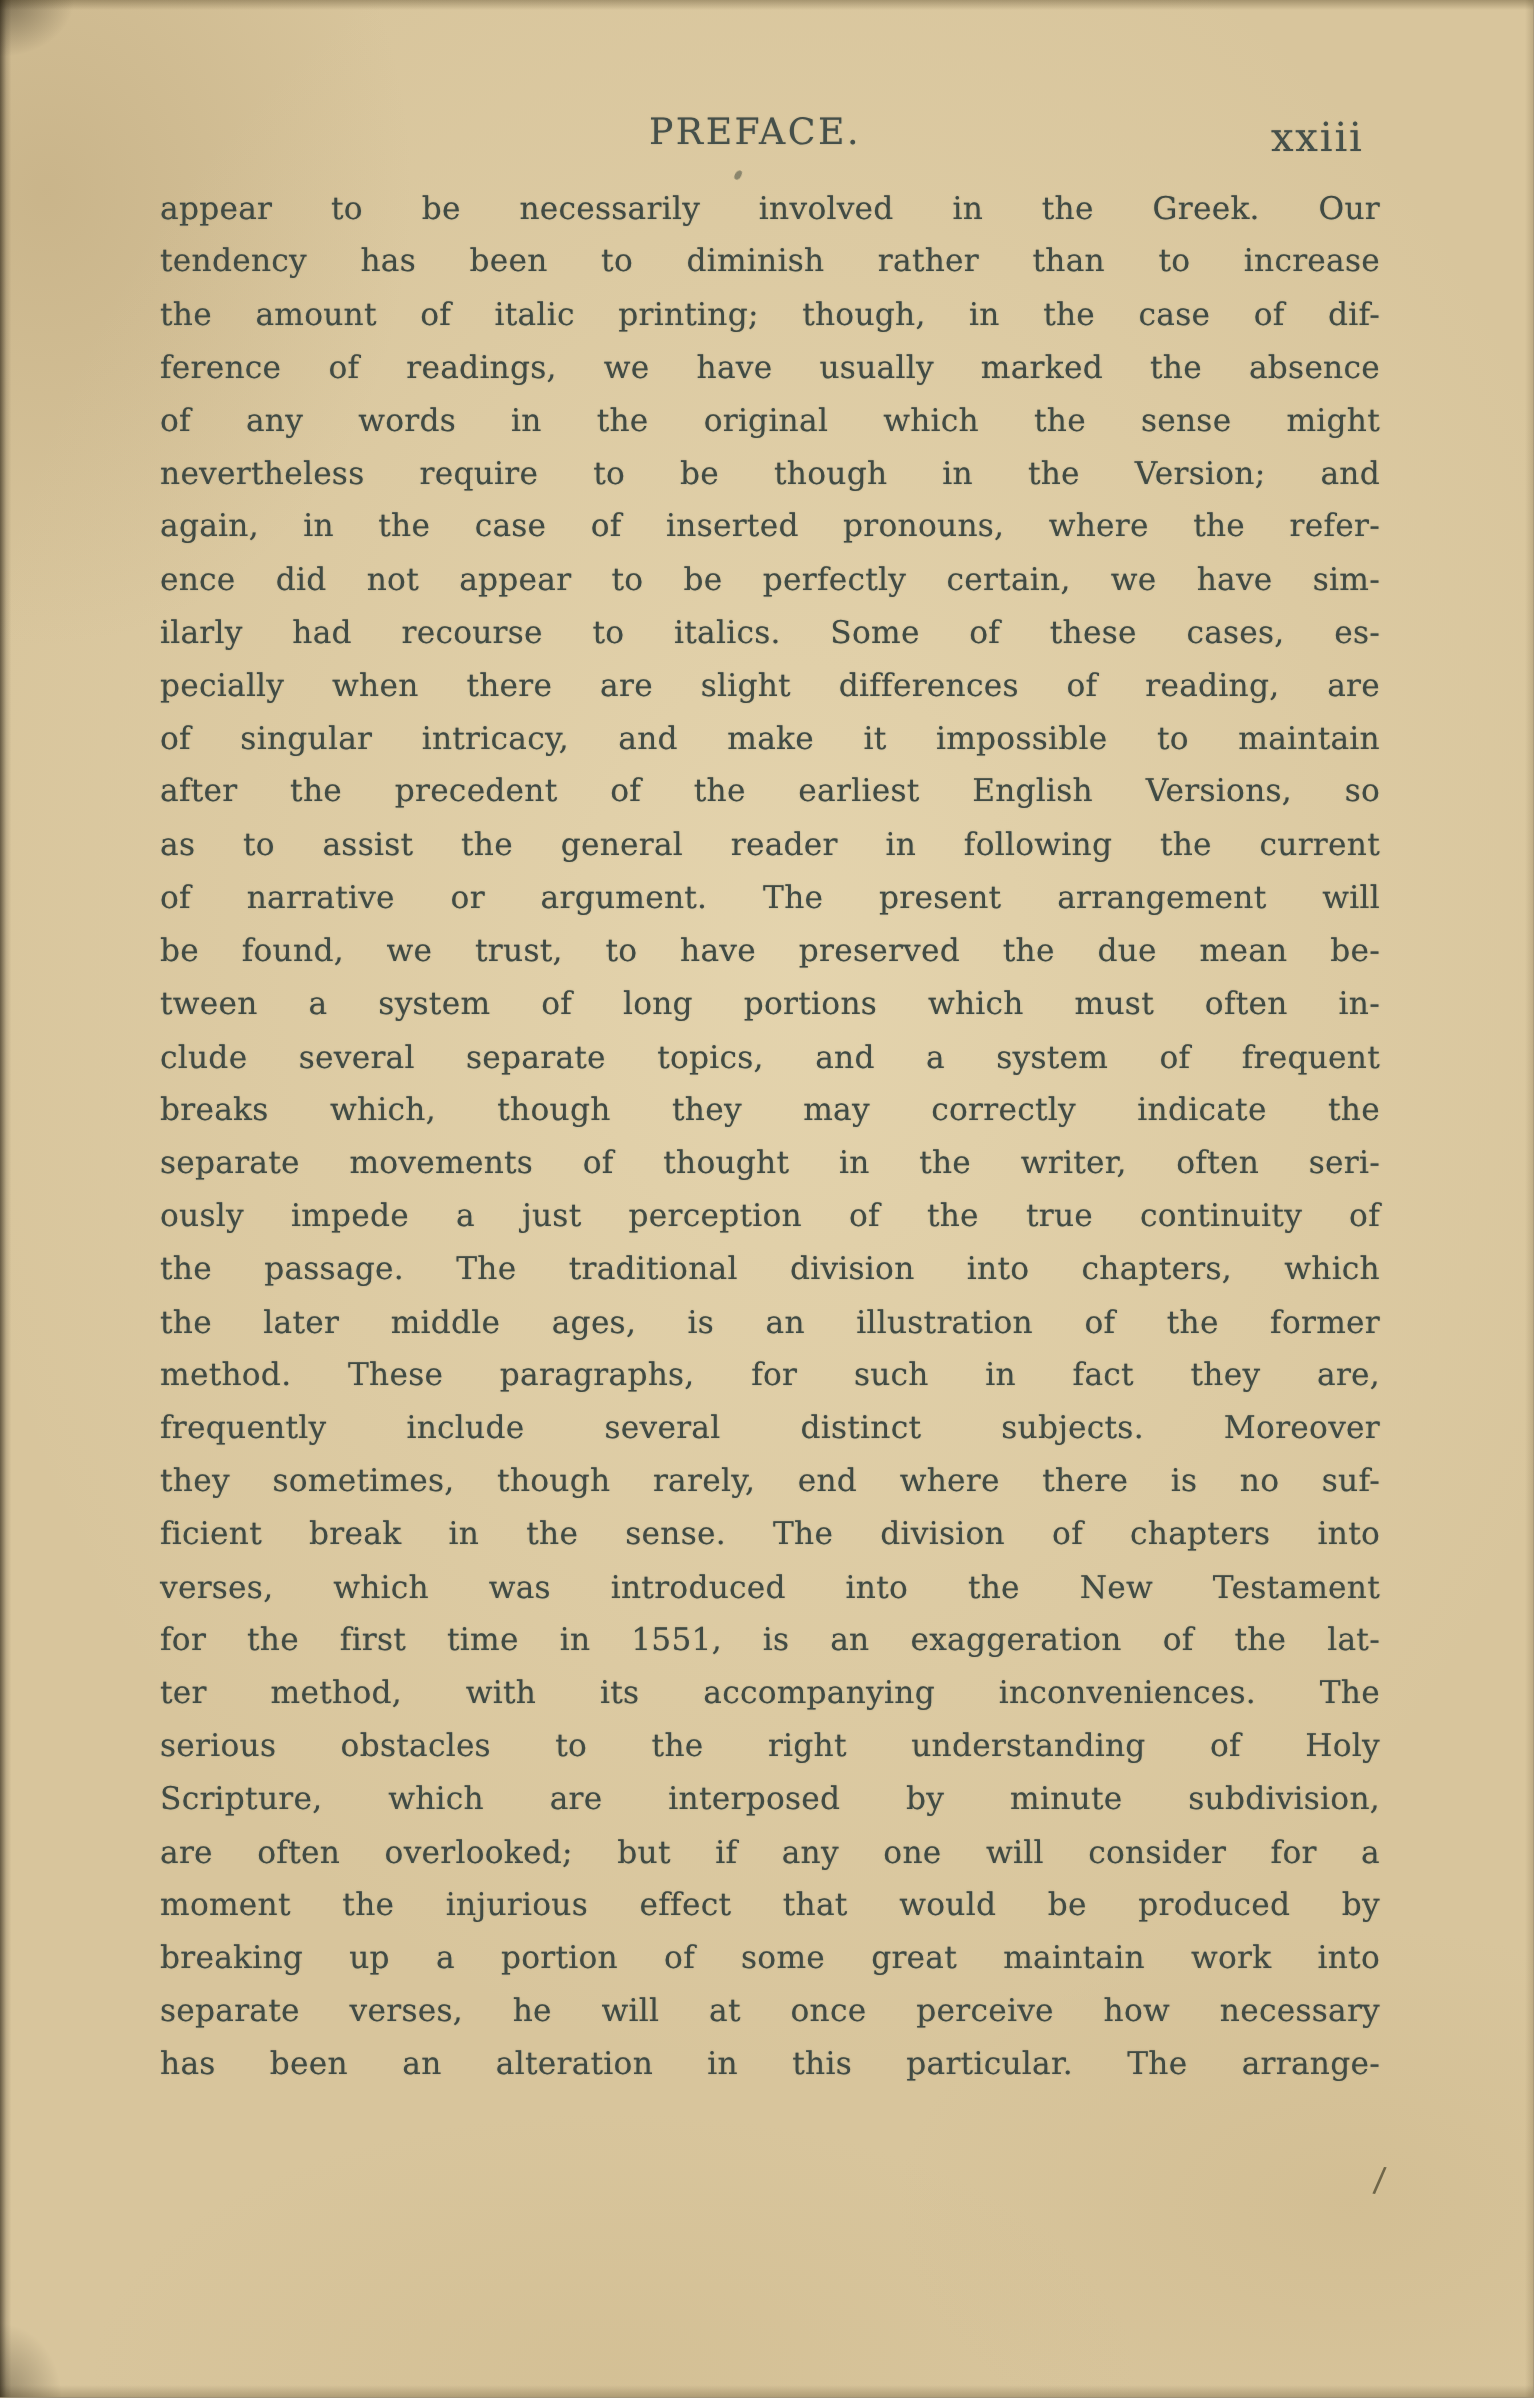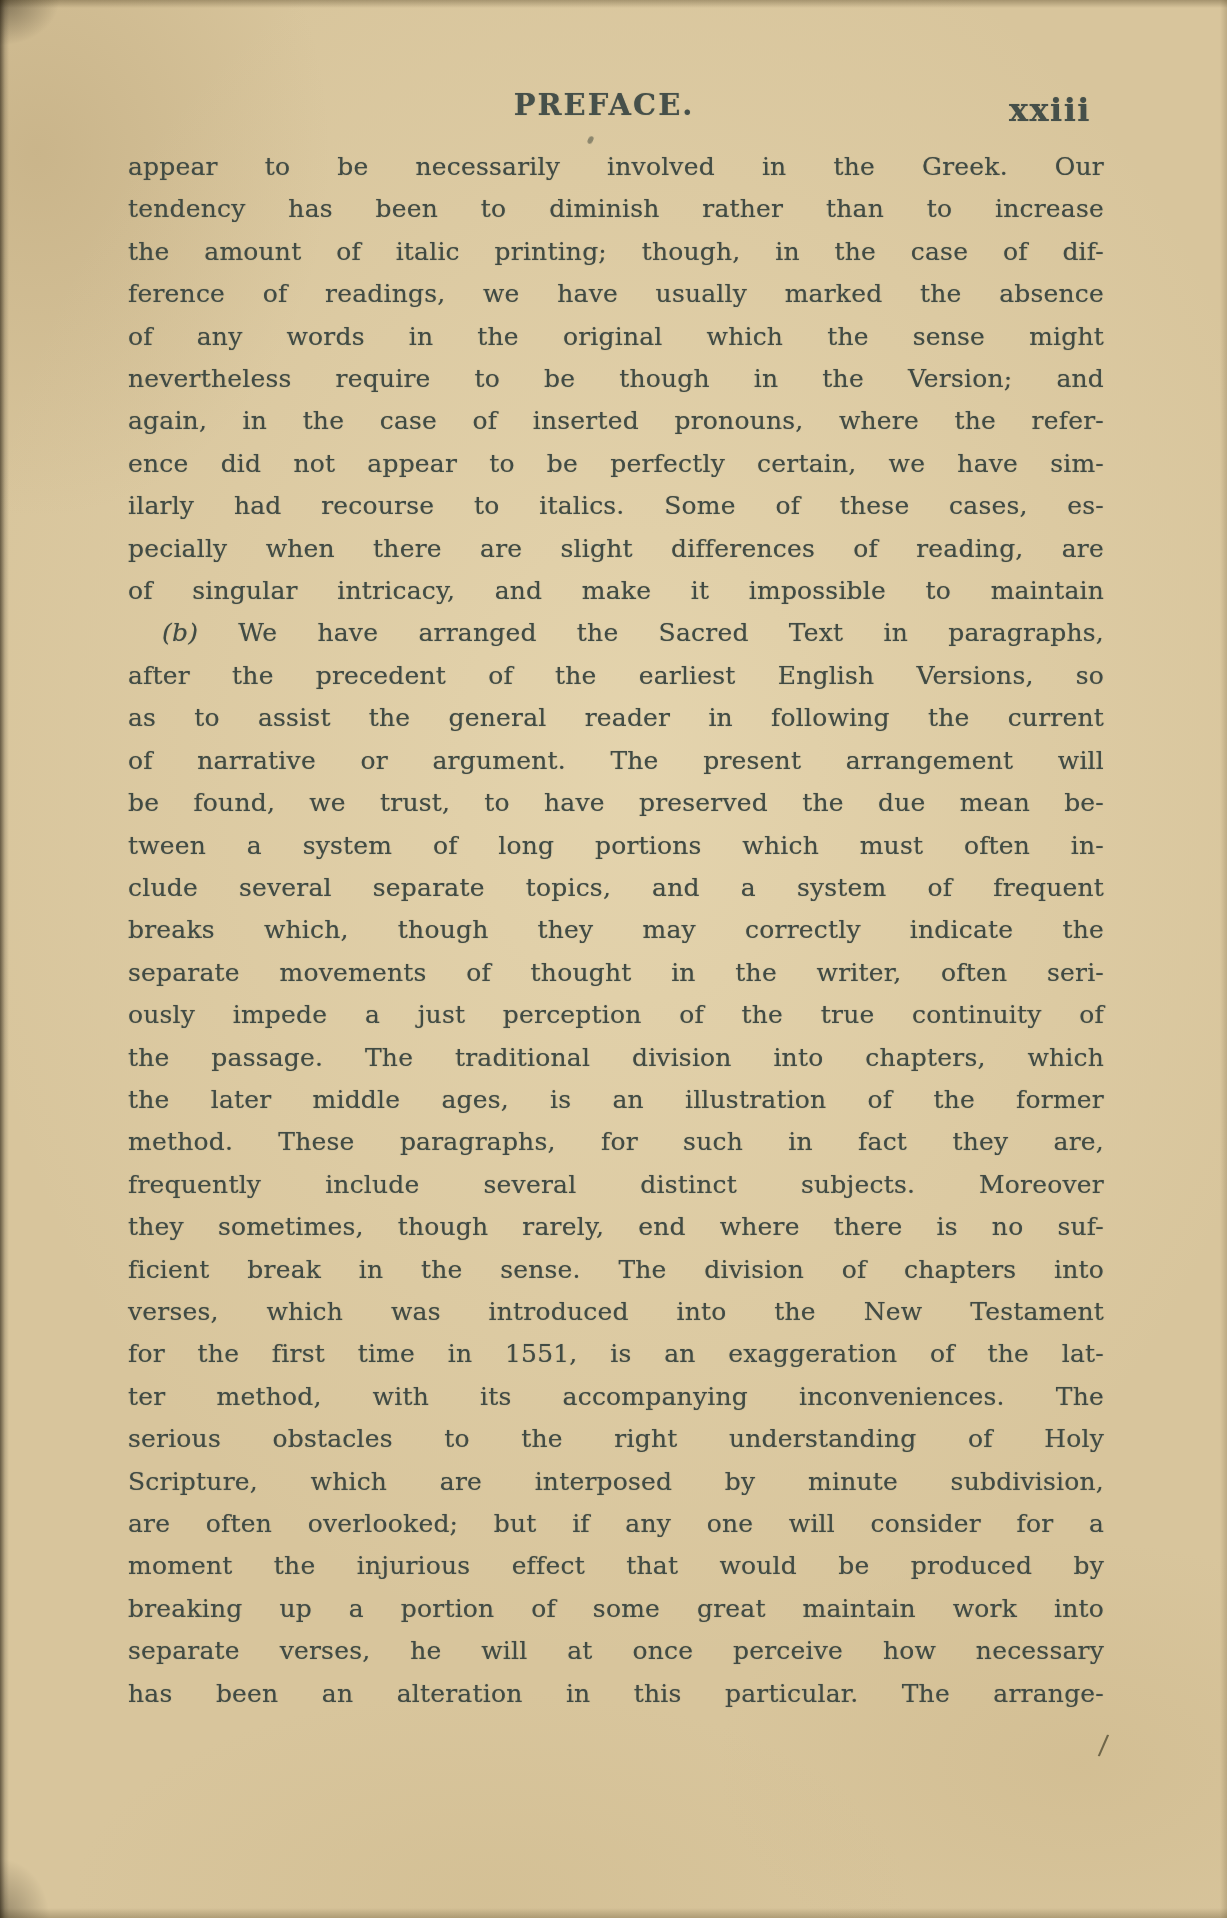--- a/index.html
+++ b/index.html
@@ -29,21 +29,21 @@
                  background: linear-gradient(to top, rgba(70,55,25,0.28), rgba(70,55,25,0)); }
   .edge-right  { top: 0; bottom: 0; right: 0; width: 7px;
                  background: linear-gradient(to left, rgba(70,55,25,0.18), rgba(70,55,25,0)); }
   .corner-tl { left: 0; top: 0; width: 60px; height: 46px;
                background: radial-gradient(ellipse at 0% 0%, rgba(25,20,10,0.45), rgba(25,20,10,0) 70%); }
   .corner-bl { left: 0; bottom: 0; width: 50px; height: 60px;
                background: radial-gradient(ellipse at 0% 100%, rgba(25,20,10,0.35), rgba(25,20,10,0) 70%); }
 
   .page-header {
     position: absolute;
-    top: 88px; left: 128px; width: 976px; height: 42px; font-weight: bold;
+    top: 88px; left: 128px; width: 976px; height: 42px;
   }
   .running-title {
     position: absolute; left: 0; top: 0; width: 100%;
     text-align: center;
     transform: translateX(-12px);
     font-size: 29px;
     letter-spacing: 2px;
     color: #46504a;
     text-shadow: 0 0 1px rgba(60,70,62,0.45);
   }
@@ -117,21 +117,20 @@
       <div class="line">of any words in the original which the sense might</div>
       <div class="line">nevertheless require to be though in the Version; and</div>
       <div class="line">again, in the case of inserted pronouns, where the refer-</div>
       <div class="line">ence did not appear to be perfectly certain, we have sim-</div>
       <div class="line">ilarly had recourse to italics. Some of these cases, es-</div>
       <div class="line">pecially when there are slight differences of reading, are</div>
       <div class="line">of singular intricacy, and make it impossible to maintain</div>
     </section>
 
     <section>
-      <div class="line indent"><span class="italic">(b)</span> <span>We have arranged the Sacred Text in paragraphs,</span></div>
       <div class="line">after the precedent of the earliest English Versions, so</div>
       <div class="line">as to assist the general reader in following the current</div>
       <div class="line">of narrative or argument. The present arrangement will</div>
       <div class="line">be found, we trust, to have preserved the due mean be-</div>
       <div class="line">tween a system of long portions which must often in-</div>
       <div class="line">clude several separate topics, and a system of frequent</div>
       <div class="line">breaks which, though they may correctly indicate the</div>
       <div class="line">separate movements of thought in the writer, often seri-</div>
       <div class="line">ously impede a just perception of the true continuity of</div>
       <div class="line">the passage. The traditional division into chapters, which</div>

